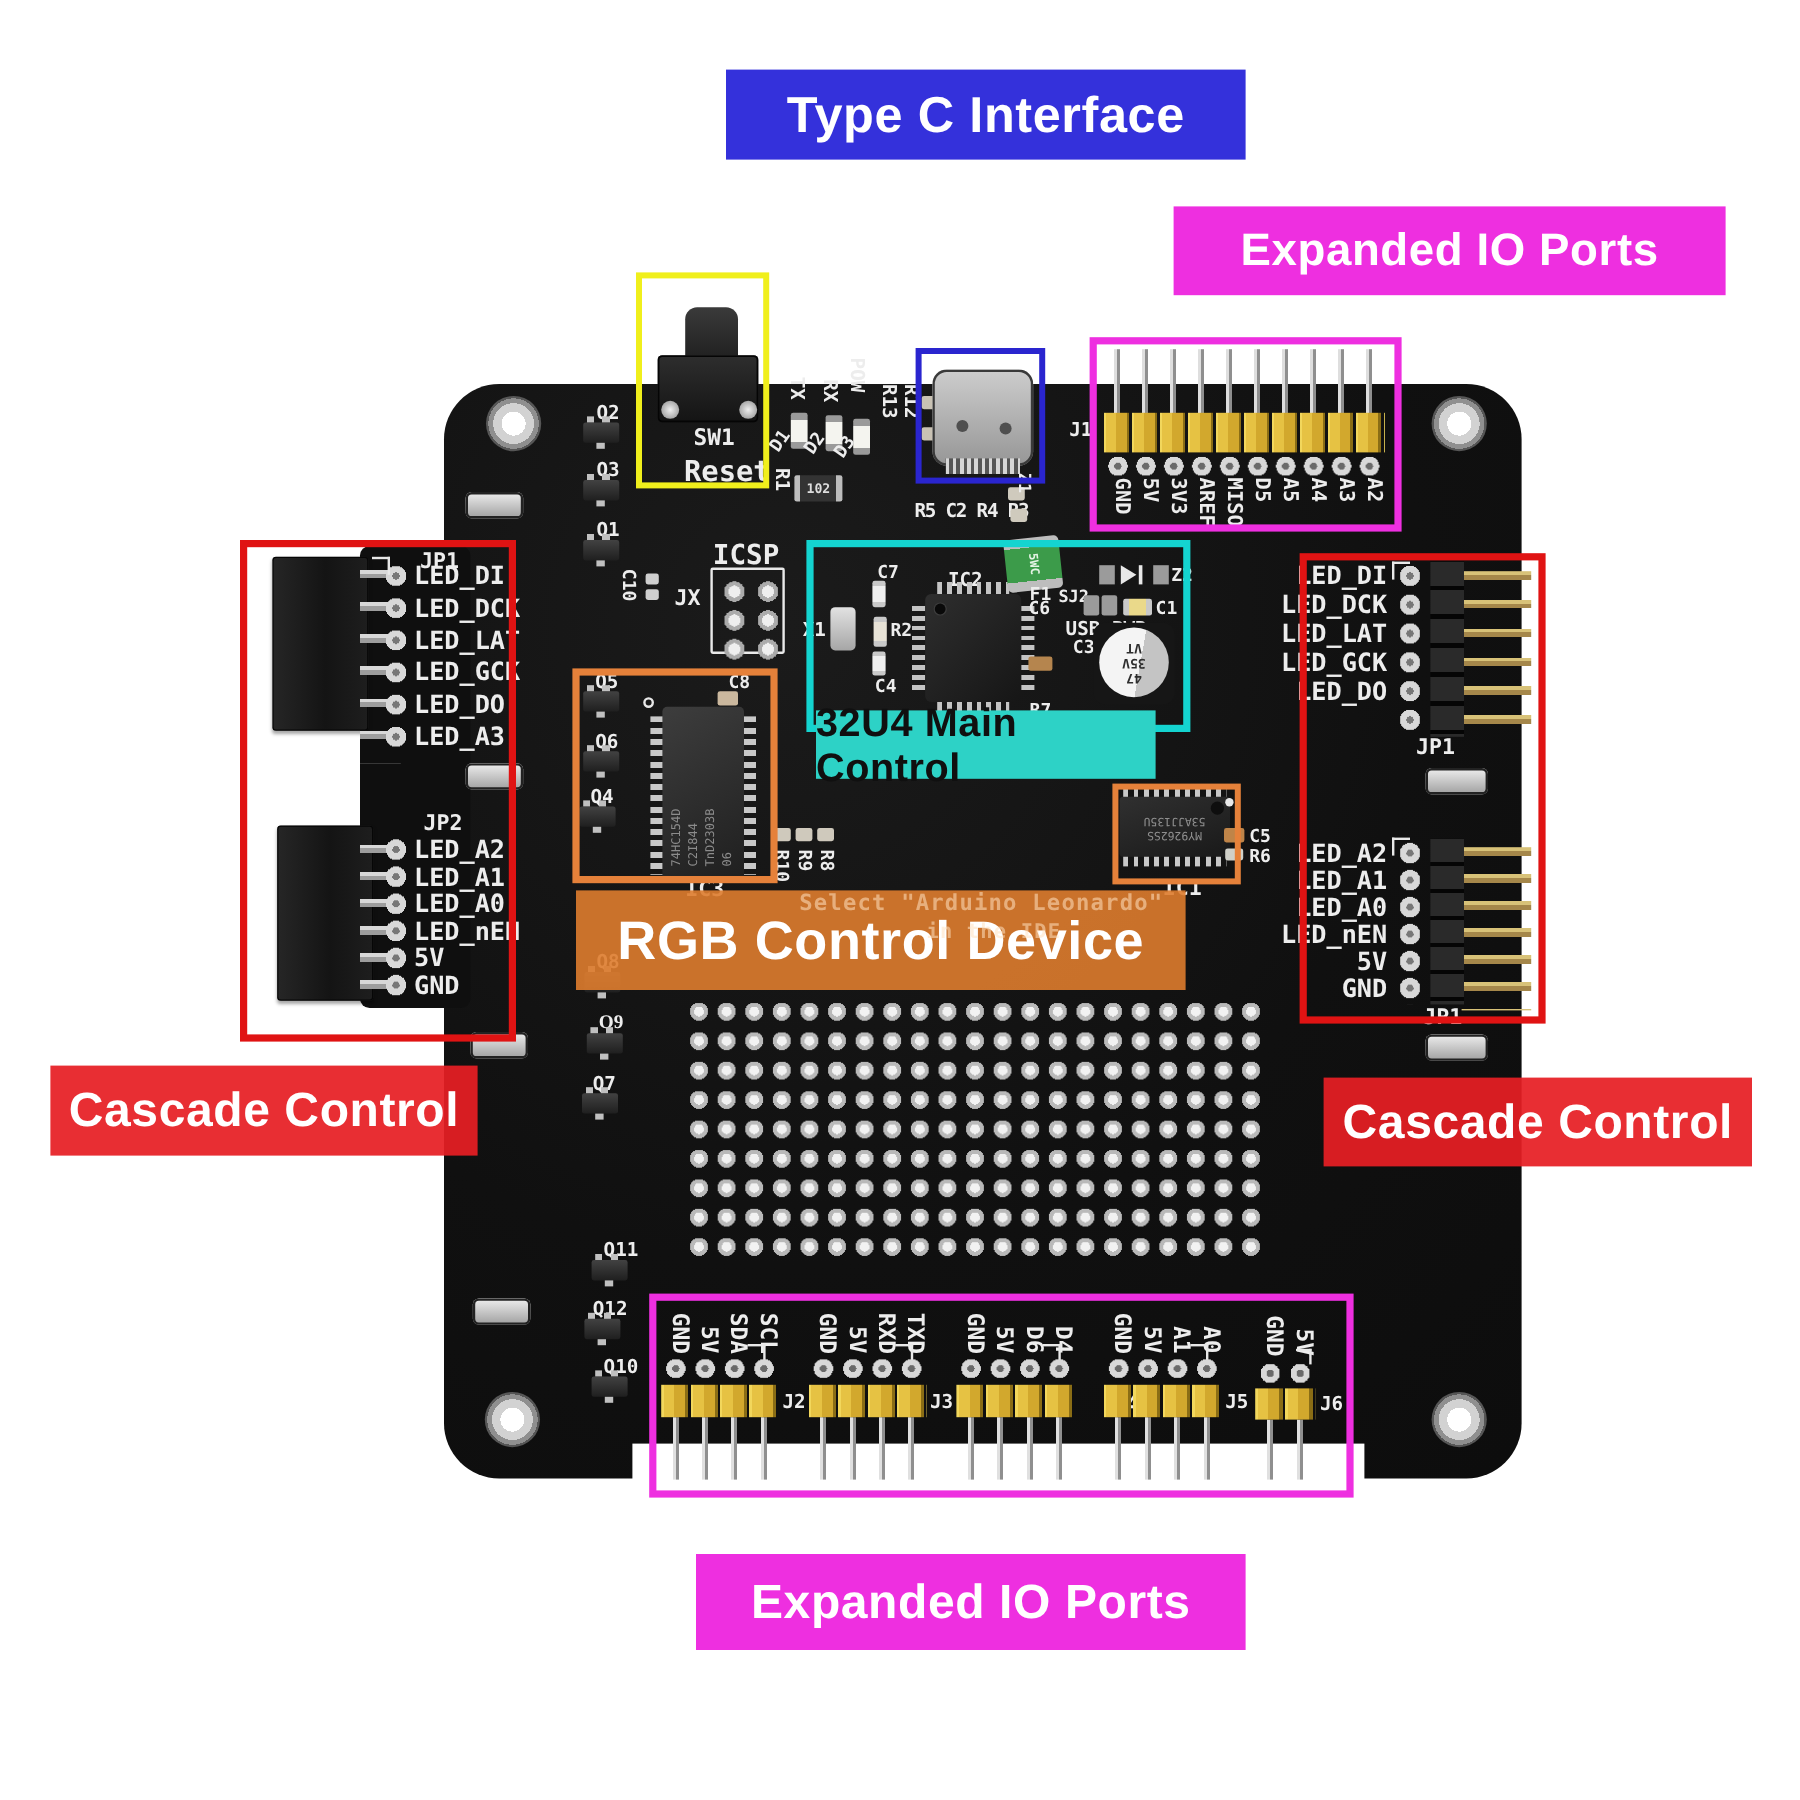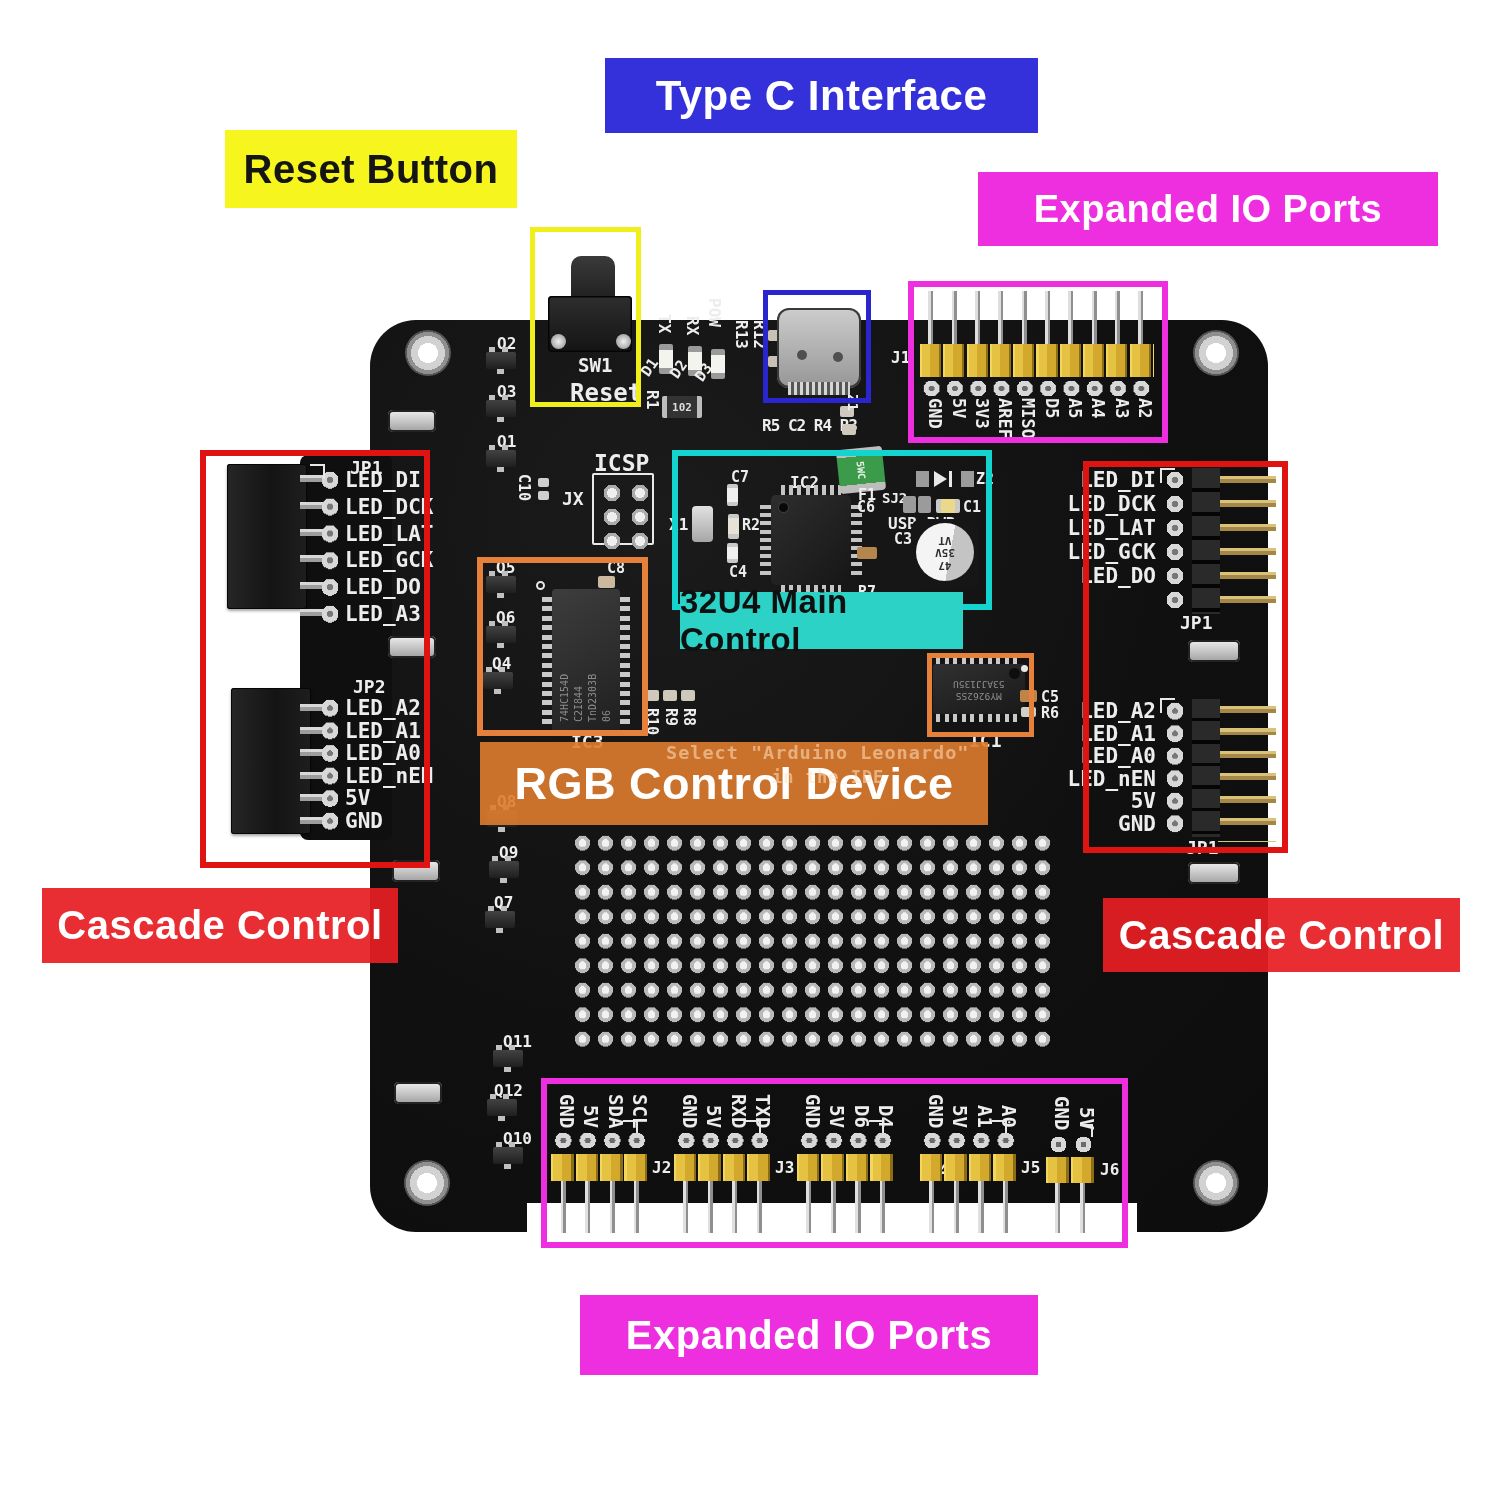--- a/index.html
+++ b/index.html
@@ -219,21 +219,21 @@
   <div class="abs" style="left:1009px;top:668px;width:11px;height:11px;border-radius:50%;background:#0e0e0e;"></div>
   <div class="abs" style="left:1021px;top:665px;width:7px;height:7px;border-radius:50%;background:#e8e8e8;"></div>
   <div class="sk" style="left:969px;top:732px;font-size:18px;">IC1</div>
   <div class="smd" style="left:1020px;top:690px;width:17px;height:12px;background:#bf8448;"></div>
   <div class="sk" style="left:1041px;top:690px;font-size:15px;">C5</div>
   <div class="smd" style="left:1021px;top:707px;width:15px;height:10px;background:#d0d0c8;"></div>
   <div class="sk" style="left:1041px;top:706px;font-size:15px;">R6</div>
 
   <div class="sk" style="left:497px;top:794px;font-size:16px;">Q8</div>
   <div class="fet" style="left:487px;top:810px;"></div>
-  <div class="sk" style="left:499px;top:845px;font-size:16px;">Q9</div>
+  <div class="sk" style="left:499px;top:845px;font-size:16px;font-family:Liberation Serif, serif;">Q9</div>
   <div class="fet" style="left:489px;top:861px;"></div>
   <div class="sk" style="left:494px;top:895px;font-size:16px;">Q7</div>
   <div class="fet" style="left:485px;top:911px;"></div>
   <div class="sk" style="left:503px;top:1034px;font-size:16px;">Q11</div>
   <div class="fet" style="left:493px;top:1050px;"></div>
   <div class="sk" style="left:494px;top:1083px;font-size:16px;">Q12</div>
   <div class="fet" style="left:487px;top:1099px;"></div>
   <div class="sk" style="left:503px;top:1131px;font-size:16px;">Q10</div>
   <div class="fet" style="left:493px;top:1147px;"></div>
 
@@ -370,21 +370,20 @@
   <div class="outline" style="left:763px;top:290px;width:108px;height:113px;border:5px solid #2a25cf;"></div>
   <div class="outline" style="left:908px;top:281px;width:260px;height:162px;border:6px solid #ee2fe0;"></div>
   <div class="outline" style="left:672px;top:450px;width:320px;height:160px;border:6px solid #14d4d0;"></div>
   <div class="outline" style="left:200px;top:450px;width:230px;height:418px;border:6px solid #e01313;"></div>
   <div class="outline" style="left:1083px;top:461px;width:205px;height:392px;border:6px solid #e01313;"></div>
   <div class="outline" style="left:477px;top:557px;width:171px;height:179px;border:6px solid #e5813a;"></div>
   <div class="outline" style="left:927px;top:653px;width:107px;height:84px;border:5px solid #e5813a;"></div>
   <div class="outline" style="left:541px;top:1078px;width:587px;height:170px;border:6px solid #ee2fe0;"></div>
 
   <div class="callout" style="left:605px;top:58px;width:433px;height:75px;background:#3431db;color:#fff;font-size:42px;">Type C Interface</div>
-  <div class="callout" style="left:225px;top:130px;width:292px;height:78px;background:#f6f61e;color:#151515;font-size:40px;">Reset Button</div>
   <div class="callout" style="left:978px;top:172px;width:460px;height:74px;background:#ee2fe0;color:#fff;font-size:38px;">Expanded IO Ports</div>
   <div class="callout" style="left:680px;top:592px;width:283px;height:57px;background:#2dd2c6;color:#101010;font-size:33px;">32U4 Main Control</div>
   <div class="callout" style="left:480px;top:742px;width:508px;height:83px;background:rgba(222,124,46,0.9);color:#fff;font-size:45px;">RGB Control Device</div>
   <div class="callout" style="left:42px;top:888px;width:356px;height:75px;background:rgba(230,30,36,0.93);color:#fff;font-size:40px;">Cascade Control</div>
   <div class="callout" style="left:1103px;top:898px;width:357px;height:74px;background:rgba(230,30,36,0.93);color:#fff;font-size:40px;">Cascade Control</div>
   <div class="callout" style="left:580px;top:1295px;width:458px;height:80px;background:#ee2fe0;color:#fff;font-size:40px;">Expanded IO Ports</div>
 
   <div class="note" style="left:666px;top:744px;font-size:18.5px;letter-spacing:1px;">Select "Arduino Leonardo"</div>
   <div class="note" style="left:772px;top:769px;font-size:17px;letter-spacing:1px;">in the IDE</div>
 

